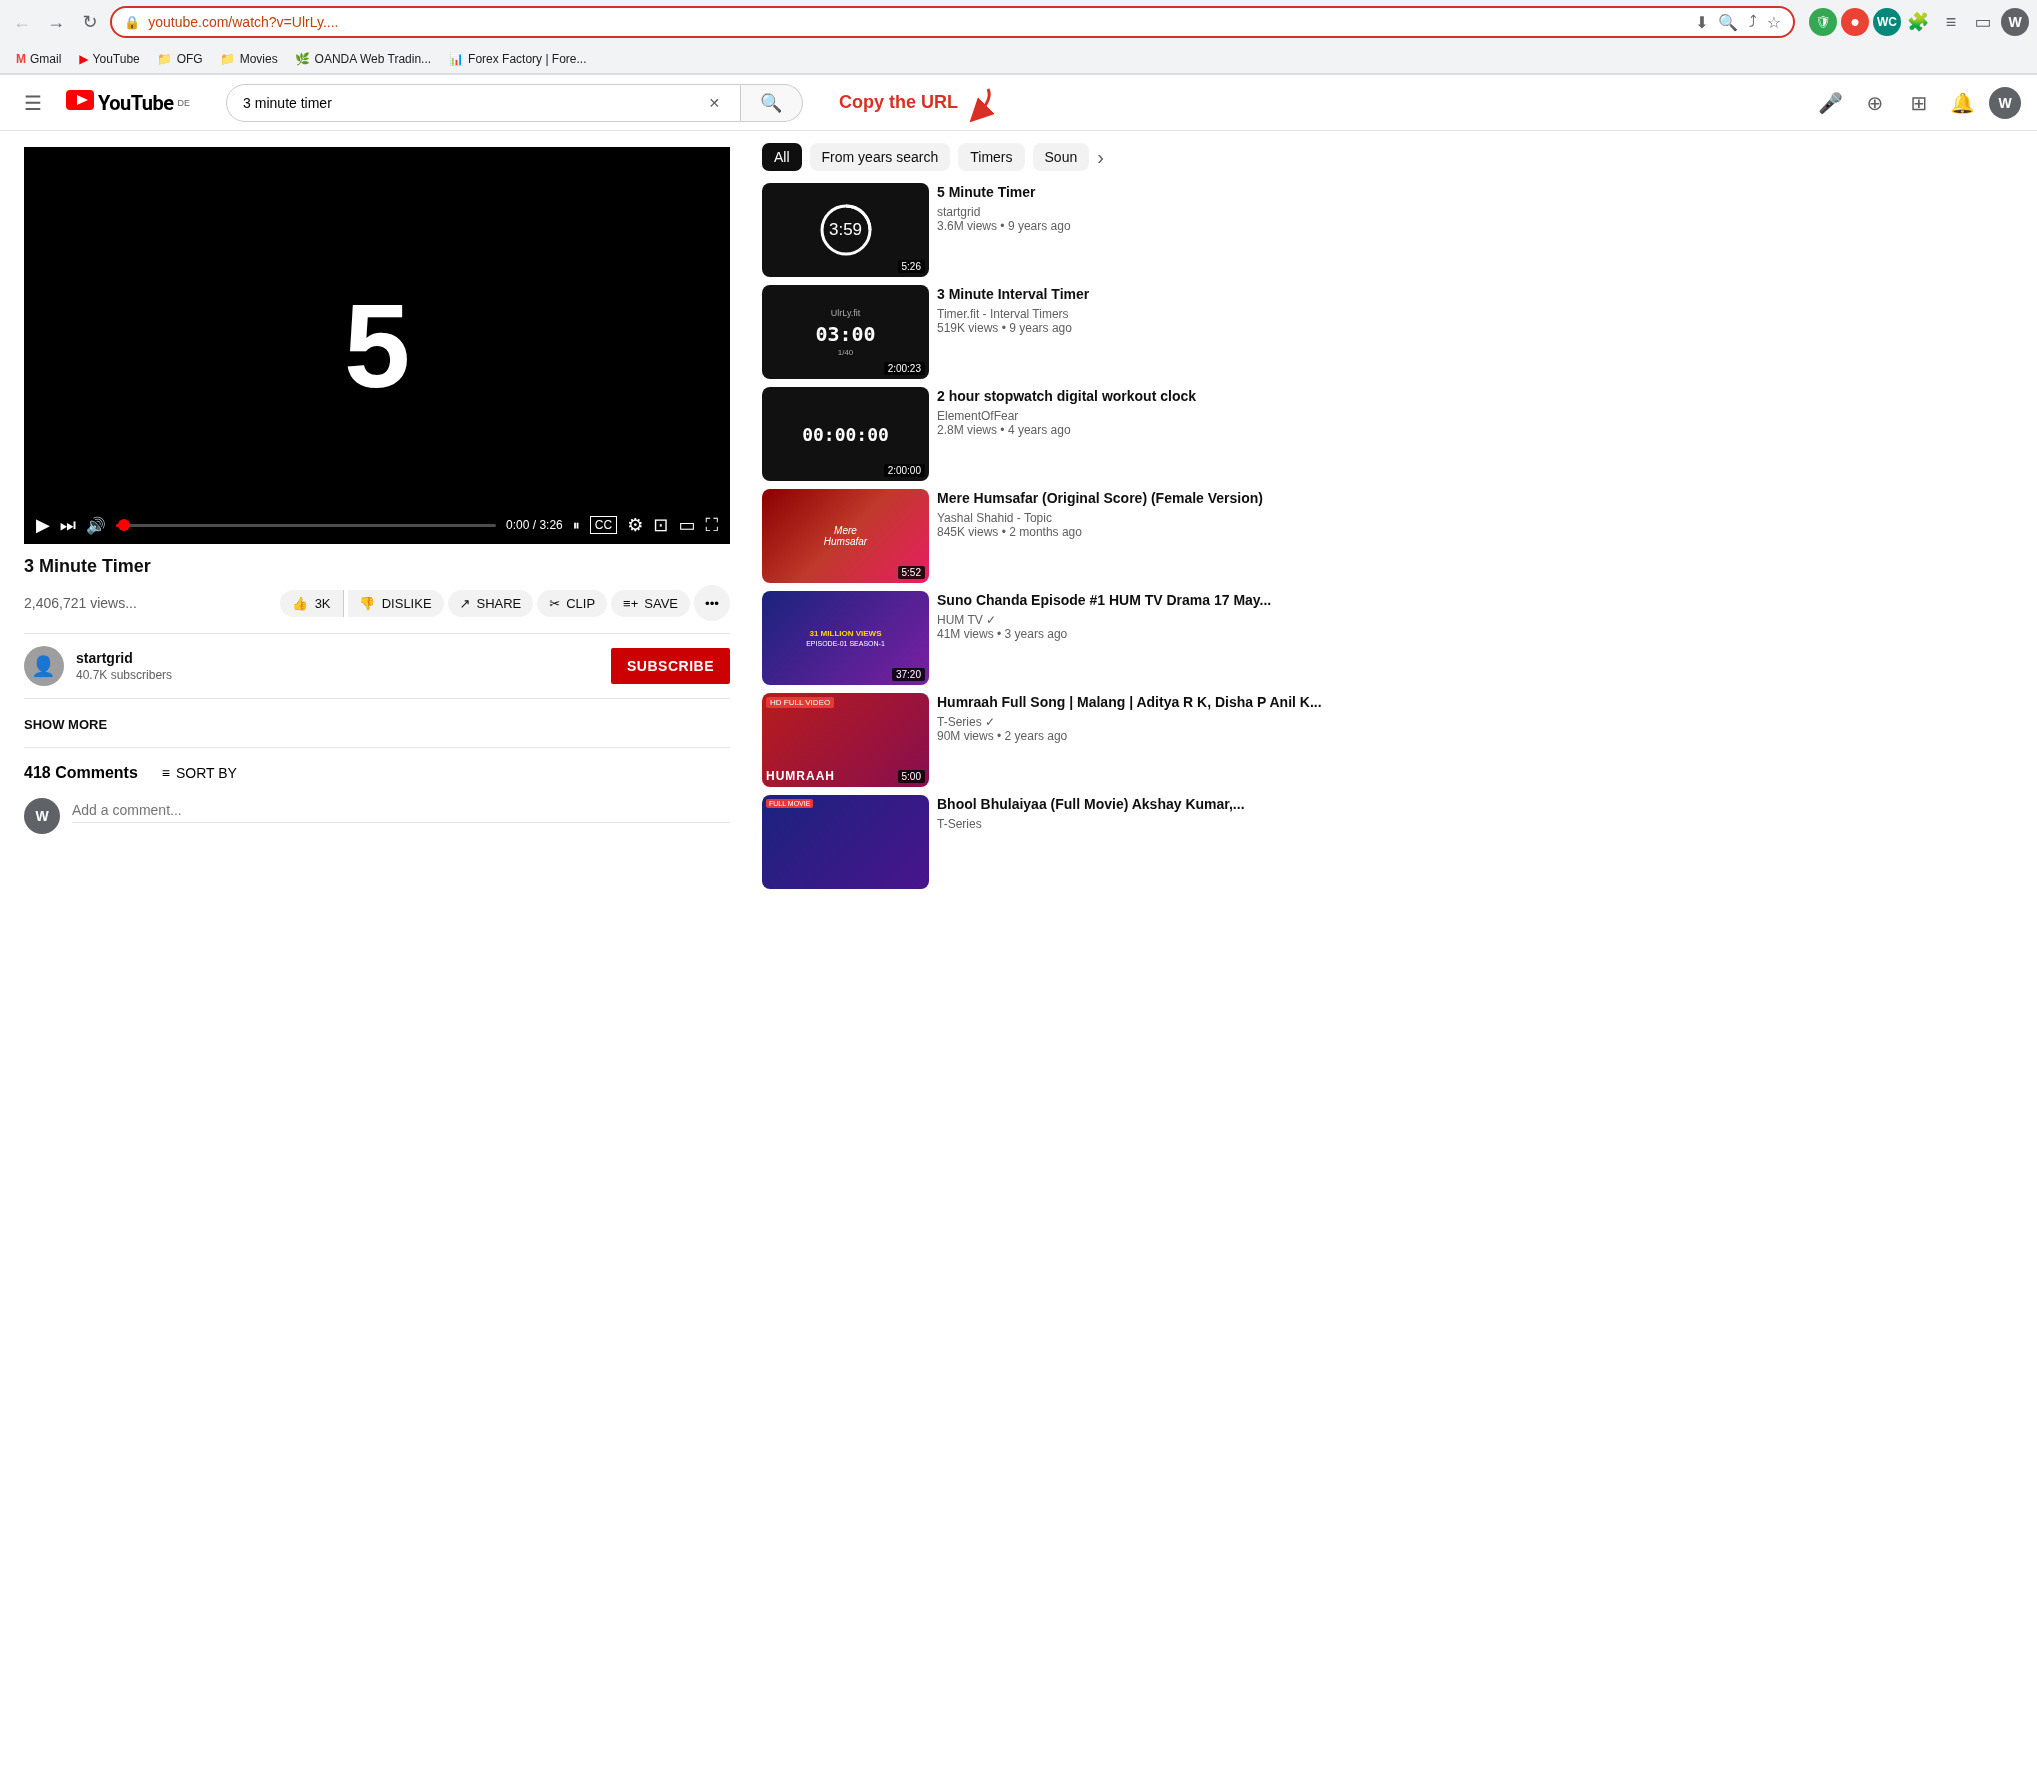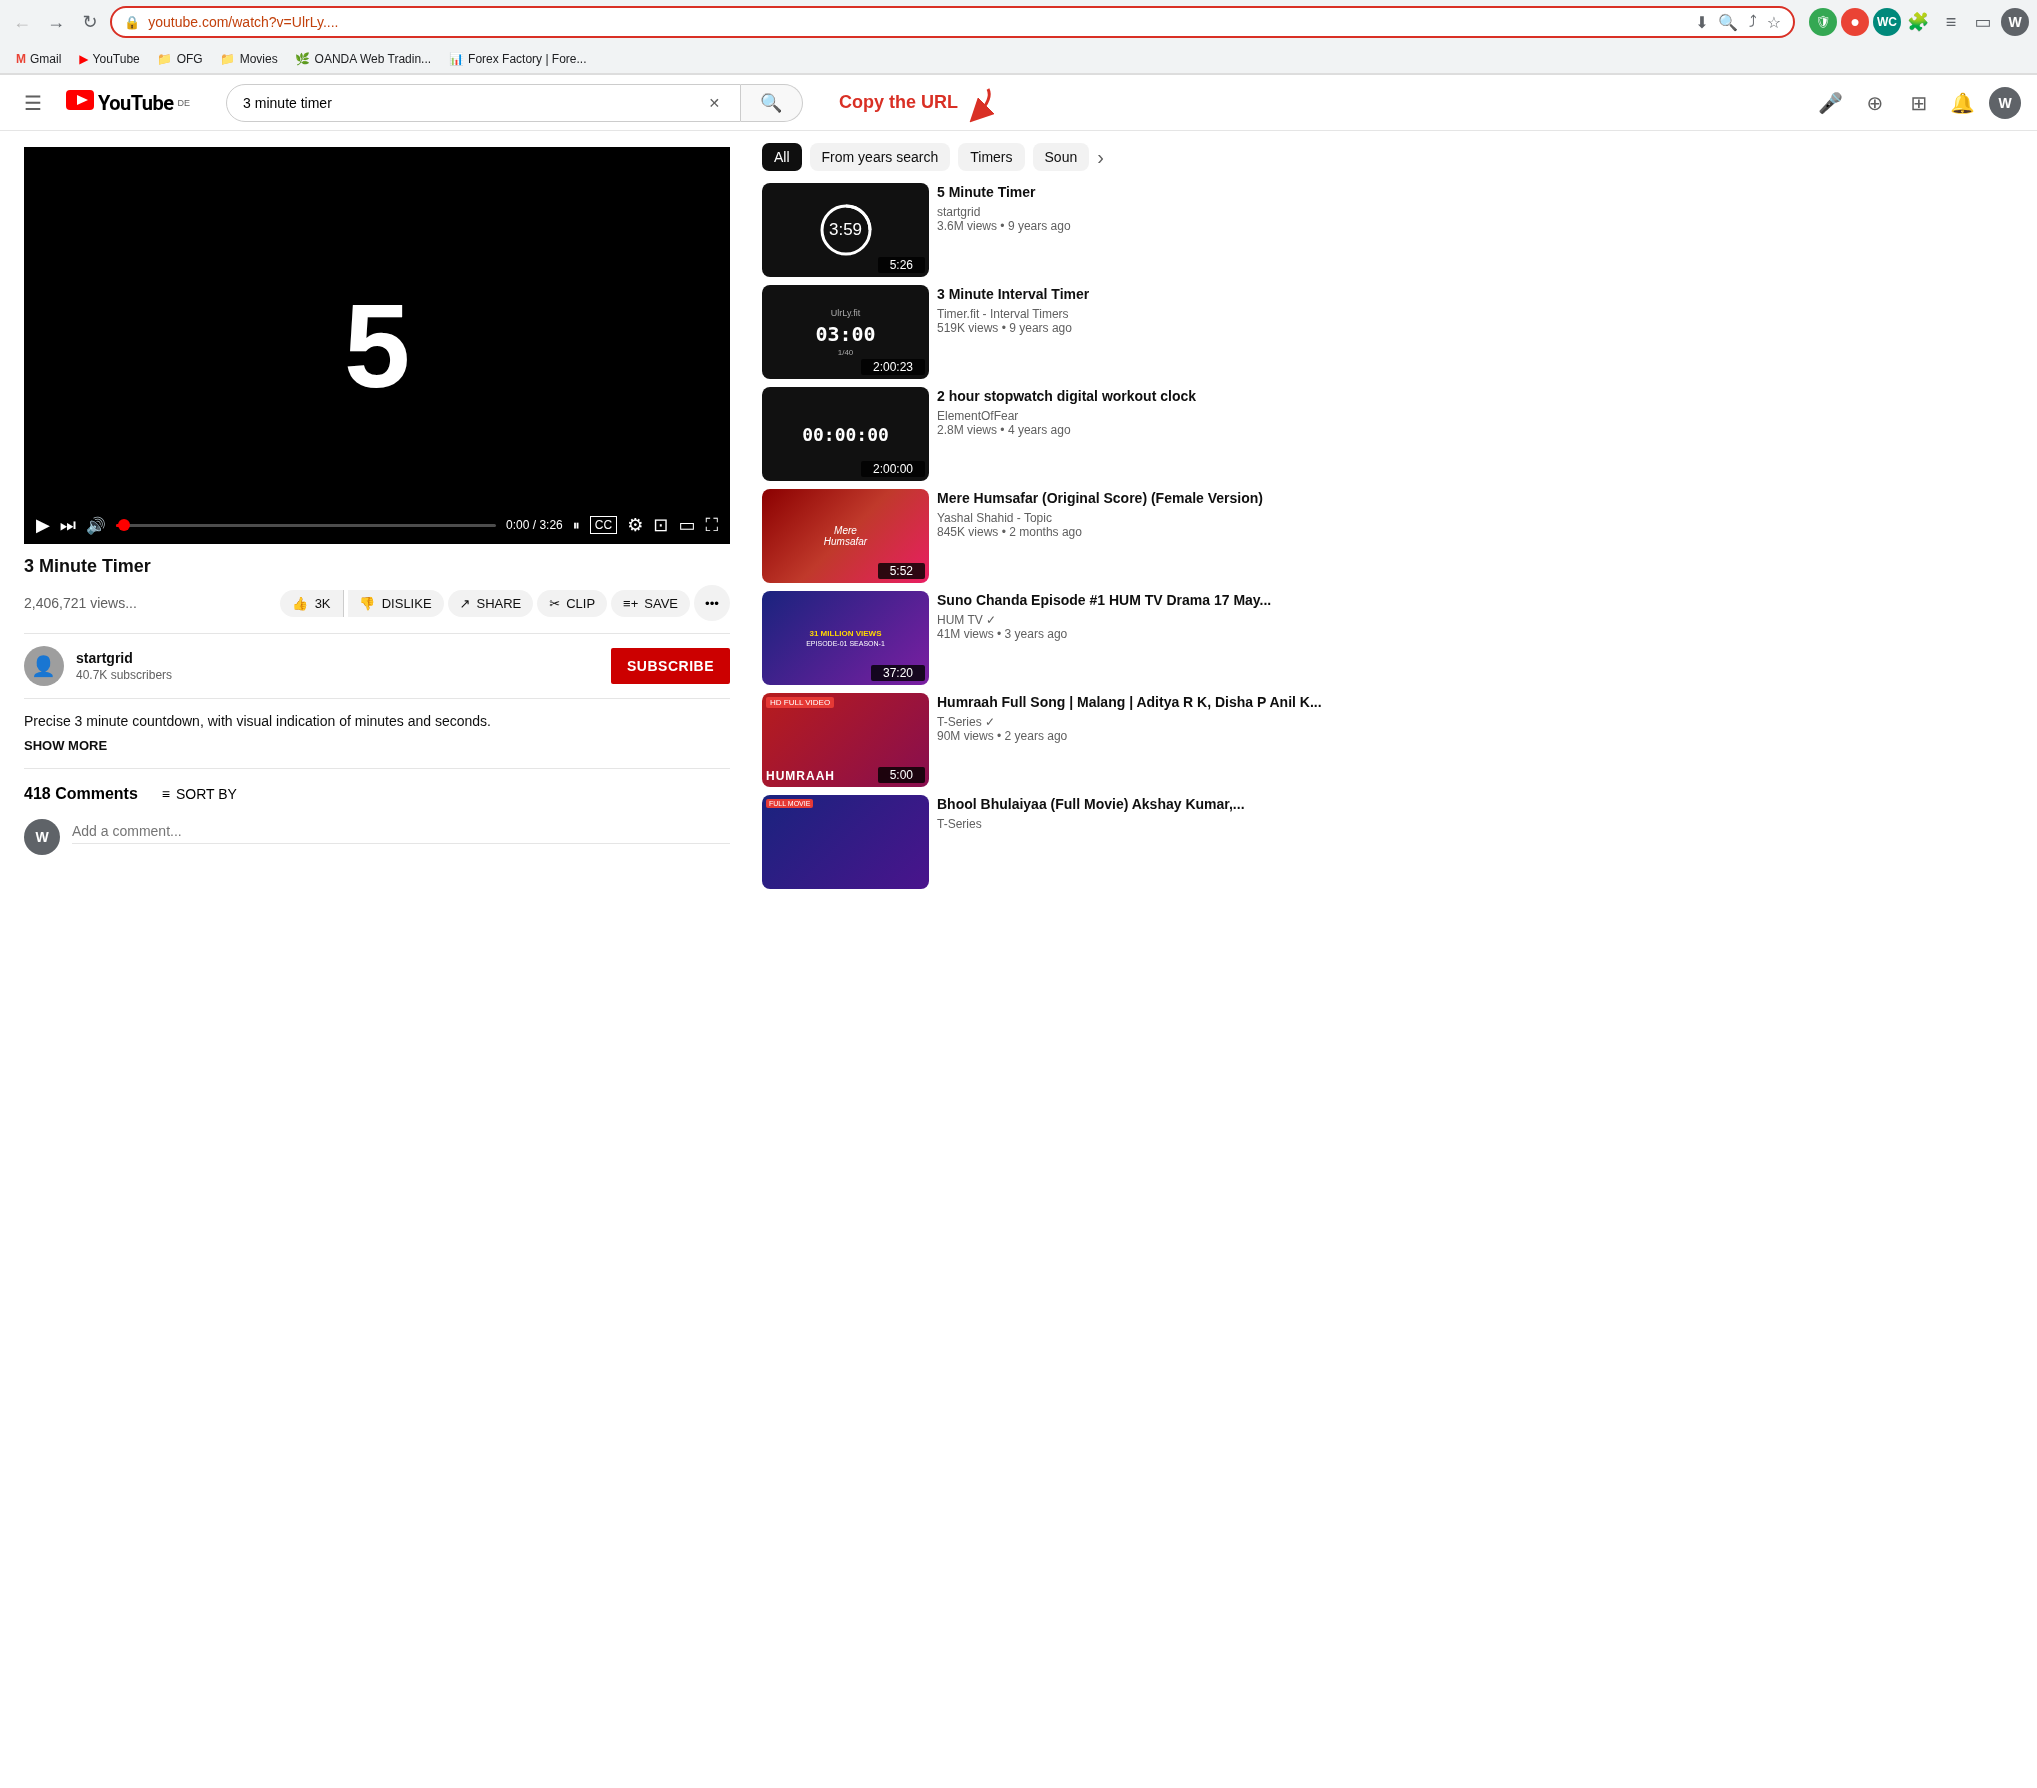--- a/index.html
+++ b/index.html
@@ -96,21 +96,21 @@
     
     .filter-chips { display: flex; align-items: center; gap: 8px; padding: 12px 0; overflow: hidden; }
     .chip { padding: 6px 12px; border-radius: 8px; font-size: 14px; cursor: pointer; white-space: nowrap; border: none; }
     .chip.active { background: #0f0f0f; color: #fff; border-radius: 7px; }
     .chip.inactive { background: #f2f2f2; color: #0f0f0f; }
     .chip-more { color: #606060; font-size: 20px; cursor: pointer; }
 
     
     .sidebar-video { display: flex; gap: 8px; margin-bottom: 8px; cursor: pointer; }
     .sidebar-thumb { width: 167px; height: 94px; background: #000; border-radius: 8px; flex-shrink: 0; overflow: hidden; position: relative; display: flex; align-items: center; justify-content: center; }
-    .thumb-duration { position: absolute; bottom: 4px; right: 4px; background: rgba(0,0,0,0.8); color: white; font-size: 12px; padding: 1px 12px; border-radius: 2px; }
+    .thumb-duration { position: absolute; bottom: 4px; right: 4px; background: rgba(0,0,0,0.8); color: white; font-size: 10px; padding: 1px 4px; border-radius: 2px; }
     .sidebar-info { flex: 1; }
     .sidebar-video-title { font-size: 14px; font-weight: 600; color: #0f0f0f; line-height: 1.3; margin-bottom: 4px; }
     .sidebar-channel { font-size: 12px; color: #606060; }
     .sidebar-meta { font-size: 12px; color: #606060; }
     .thumb-bg-dark { background: #111; width: 100%; height: 100%; display: flex; flex-direction: column; align-items: center; justify-content: center; }
   </style>
 </head>
 <body>
 
 <div class="browser-chrome">
@@ -269,21 +269,20 @@
     <div class="channel-row">
       <div class="channel-avatar">👤</div>
       <div class="channel-info">
         <div class="channel-name">startgrid</div>
         <div class="channel-subs">40.7K subscribers</div>
       </div>
       <button class="subscribe-btn">SUBSCRIBE</button>
     </div>
 
     <div class="video-description">
-      <p>Precise 3 minute countdown, with visual indication of minutes and seconds.</p>
       <div class="show-more">SHOW MORE</div>
     </div>
 
     <hr style="border:none;border-top:1px solid #e5e5e5;">
 
     <div class="comments-section">
       <div class="comments-header">
         <span class="comments-count">418 Comments</span>
         <button class="sort-btn">
           <span>≡</span>

